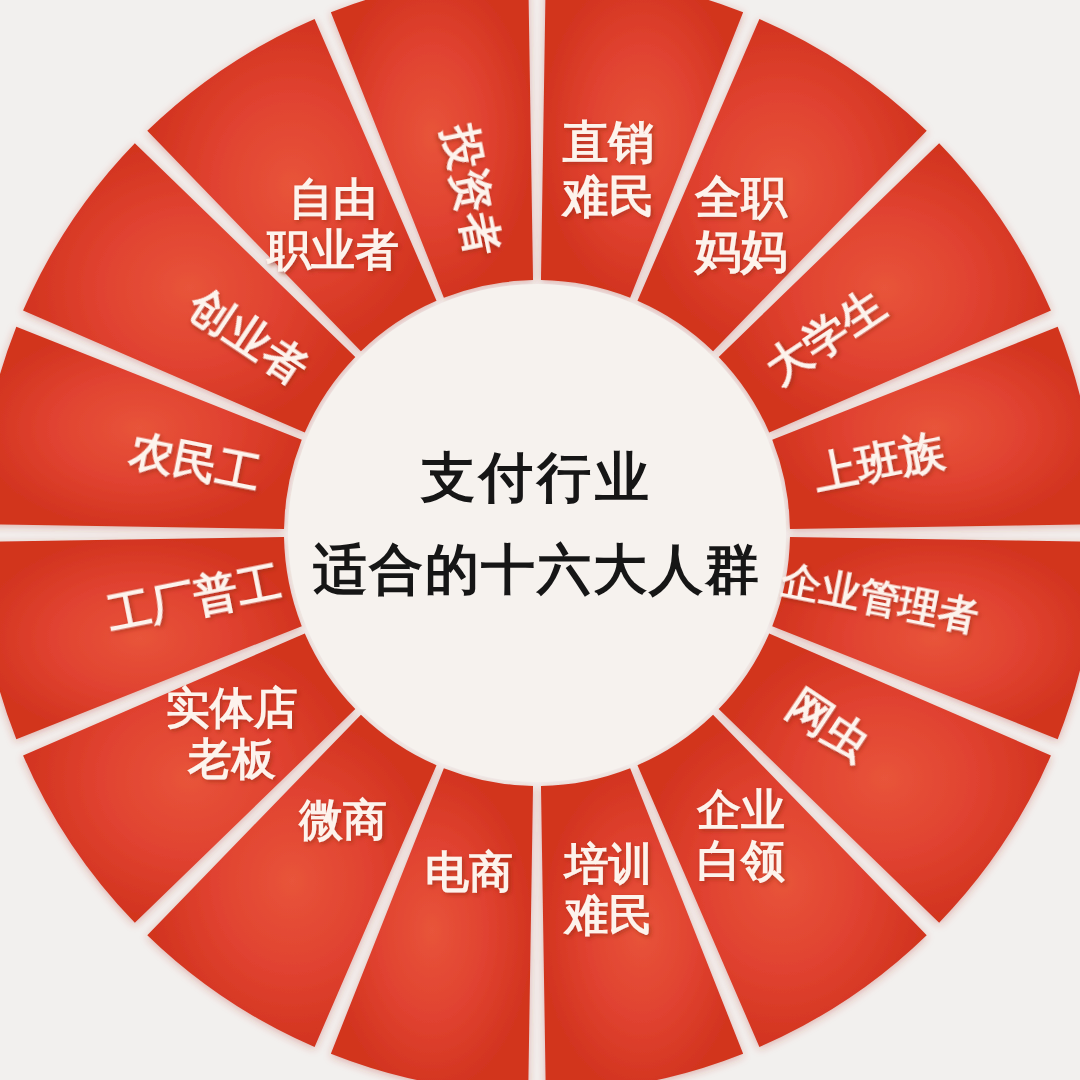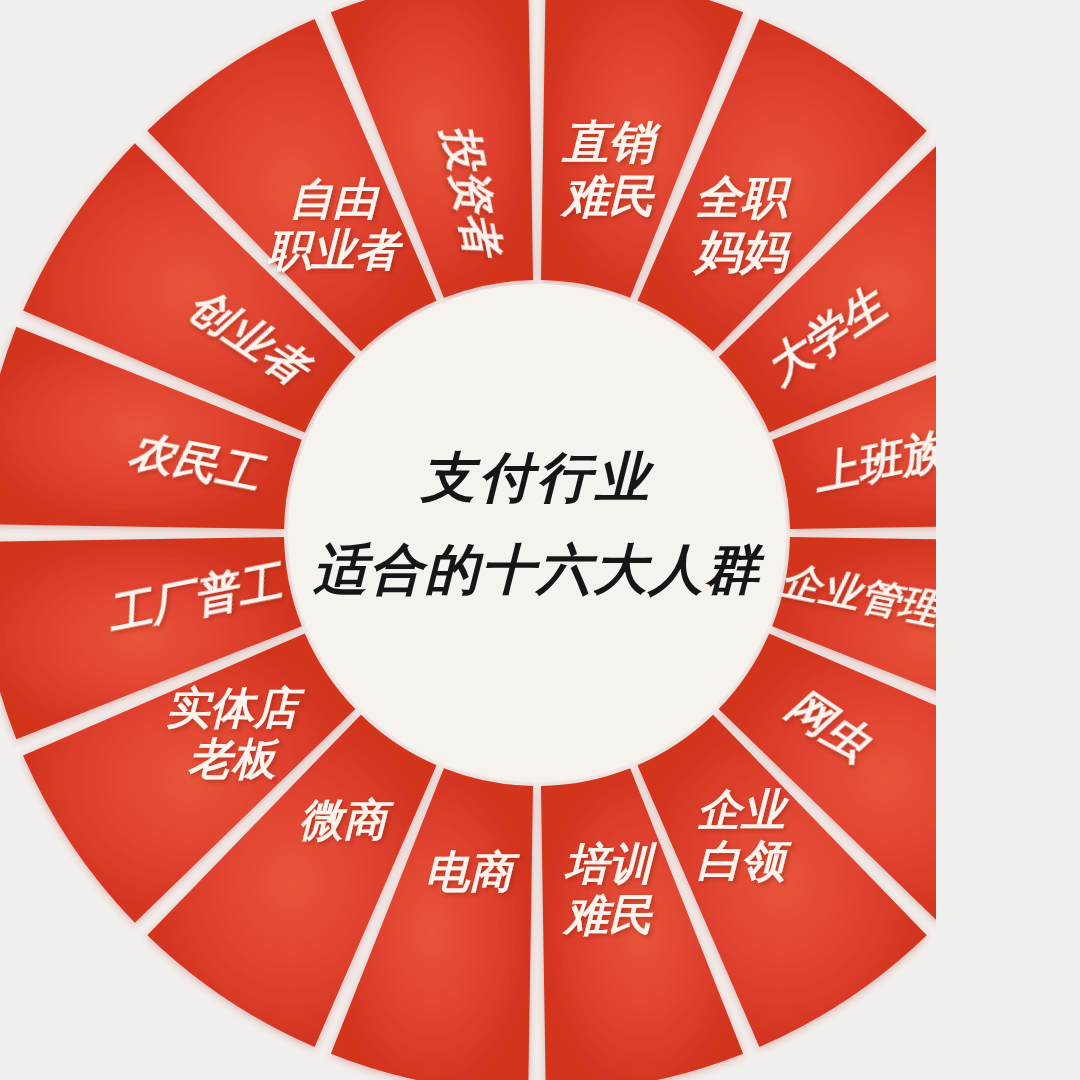--- a/index.html
+++ b/index.html
@@ -2,26 +2,25 @@
 <html><head>
 <meta charset="utf-8">
 <style>
   html, body {
     margin: 0;
     padding: 0;
     background: #f2f0ee;
   }
   #stage {
     position: relative;
-    width: 936px;
+    width: 1080px;
     height: 1080px;
     background: #f2f0ee;
     overflow: hidden;
     font-family: "Liberation Sans", "DejaVu Sans", sans-serif;
-    font-style: italic;
   }
   #wheel-svg {
     position: absolute;
     left: 0;
     top: 0;
     width: 1080px;
     height: 1080px;
     display: block;
   }
   .seg-path {

